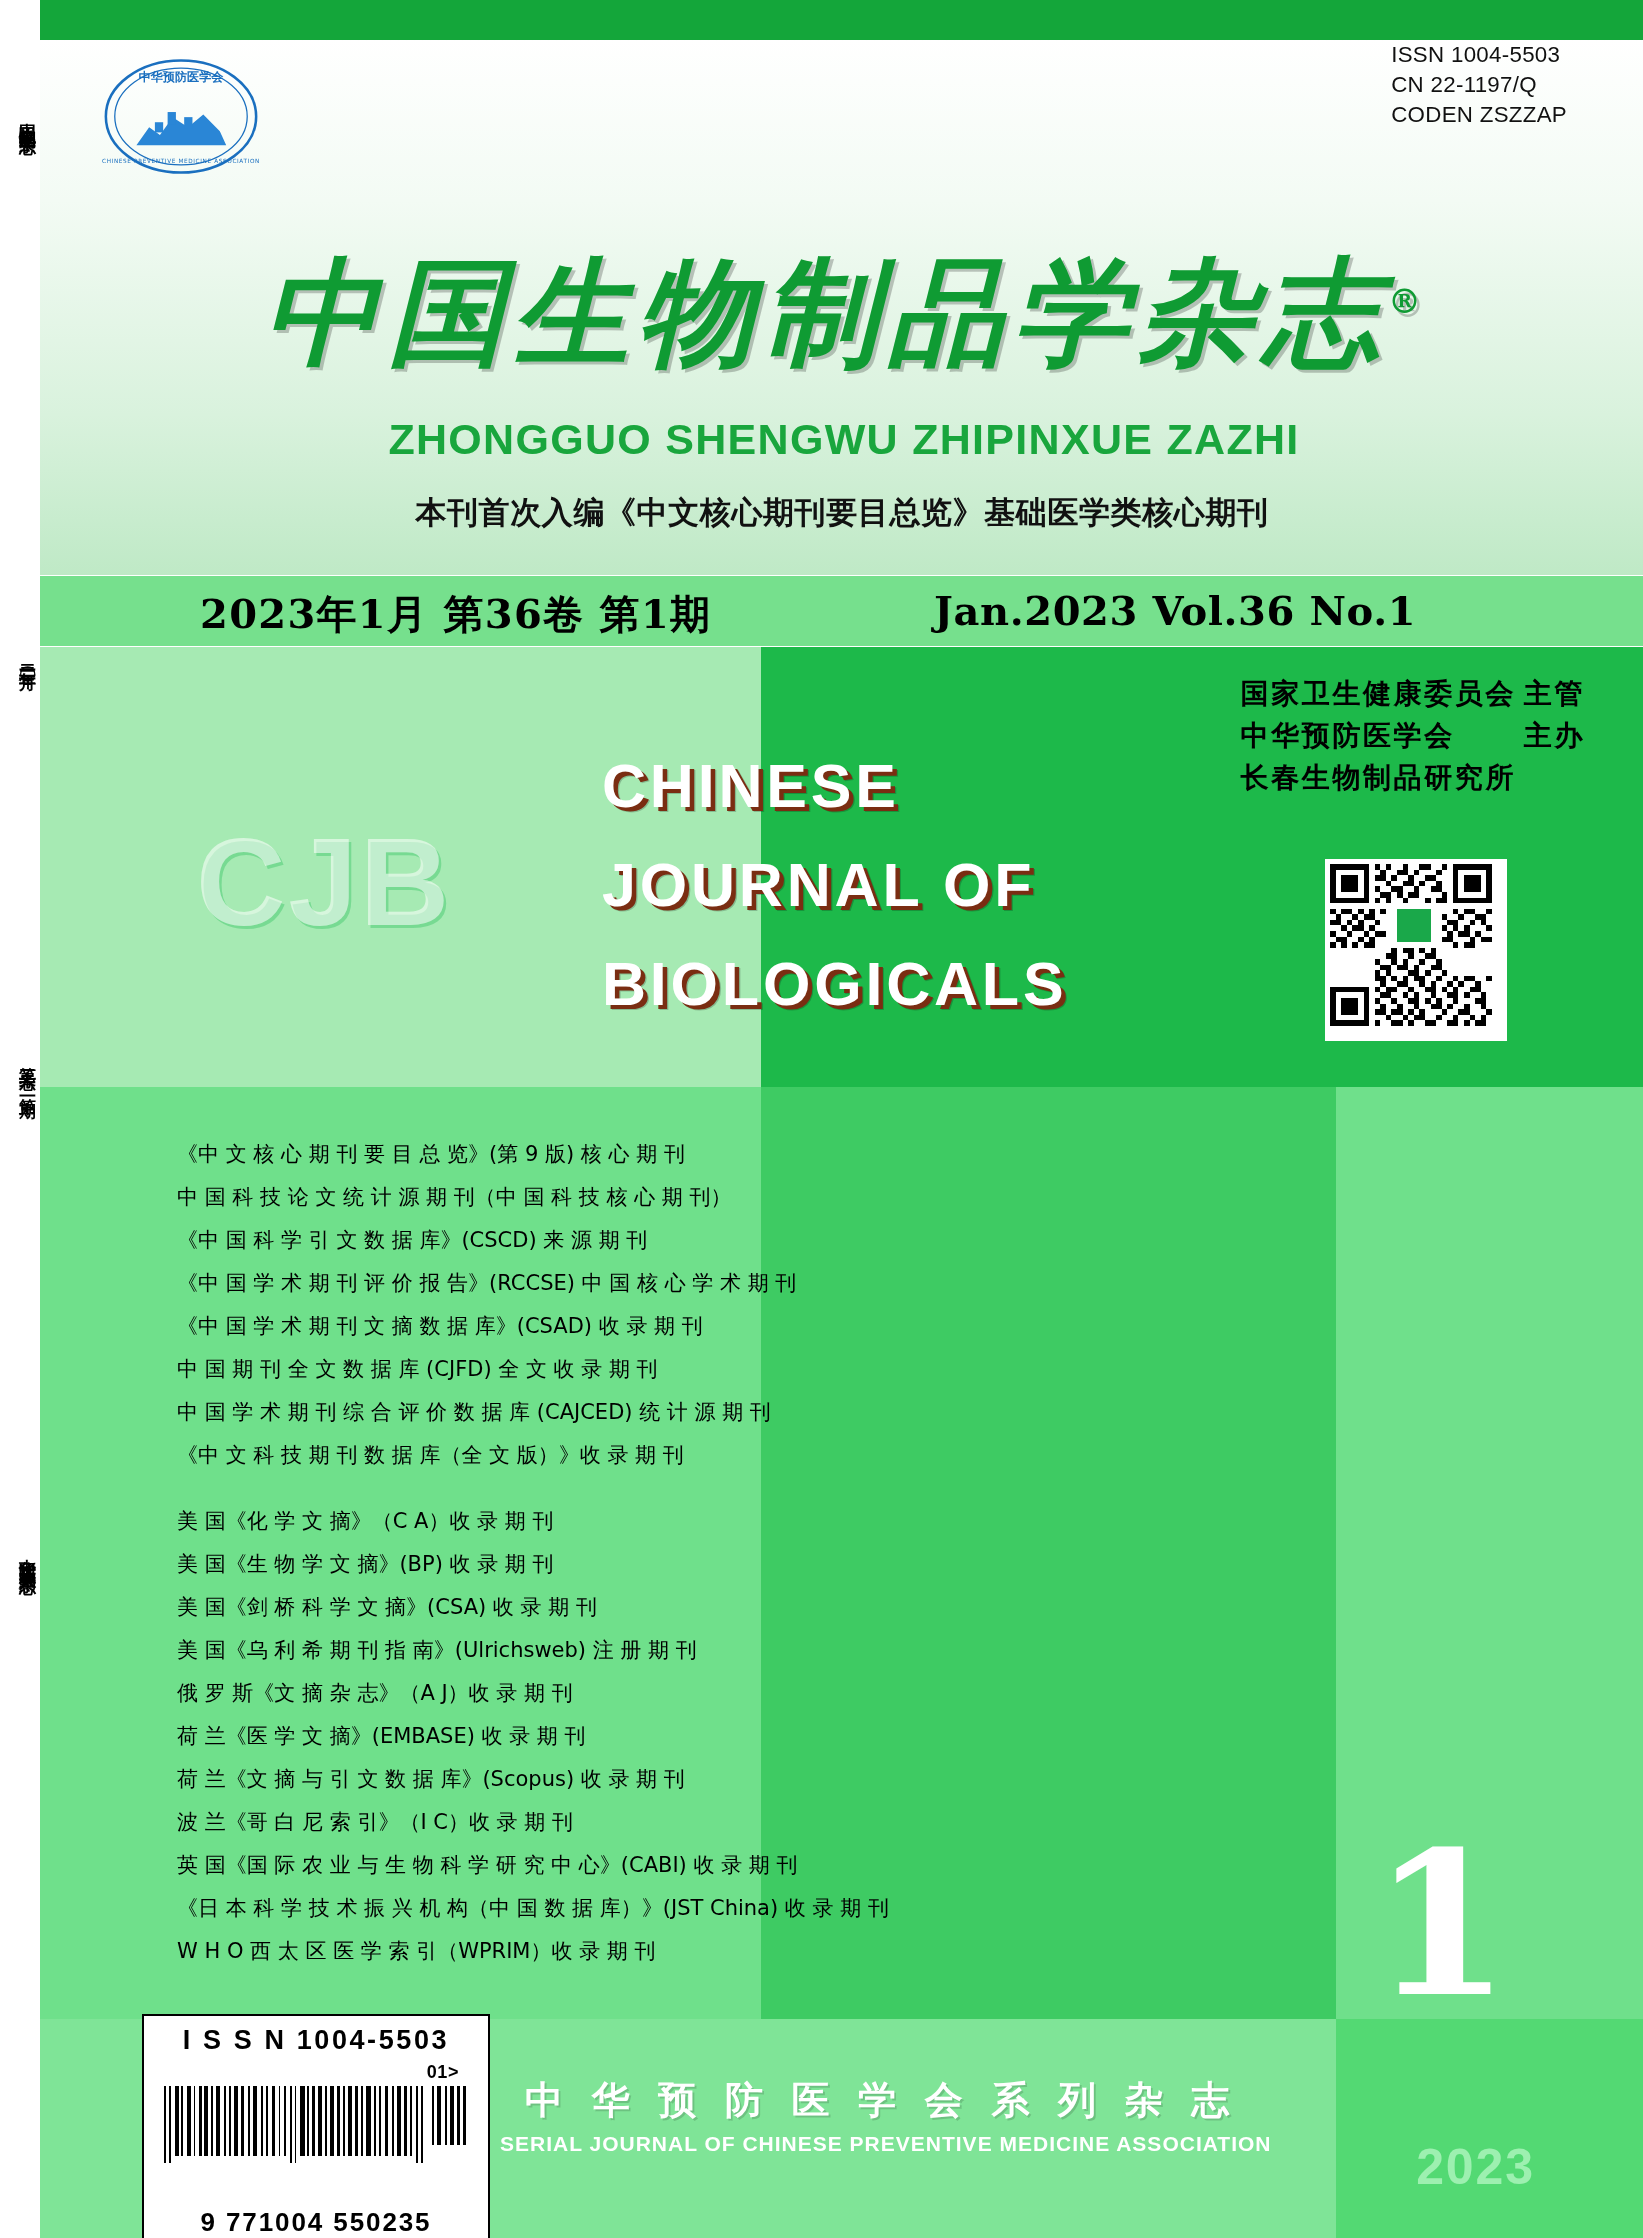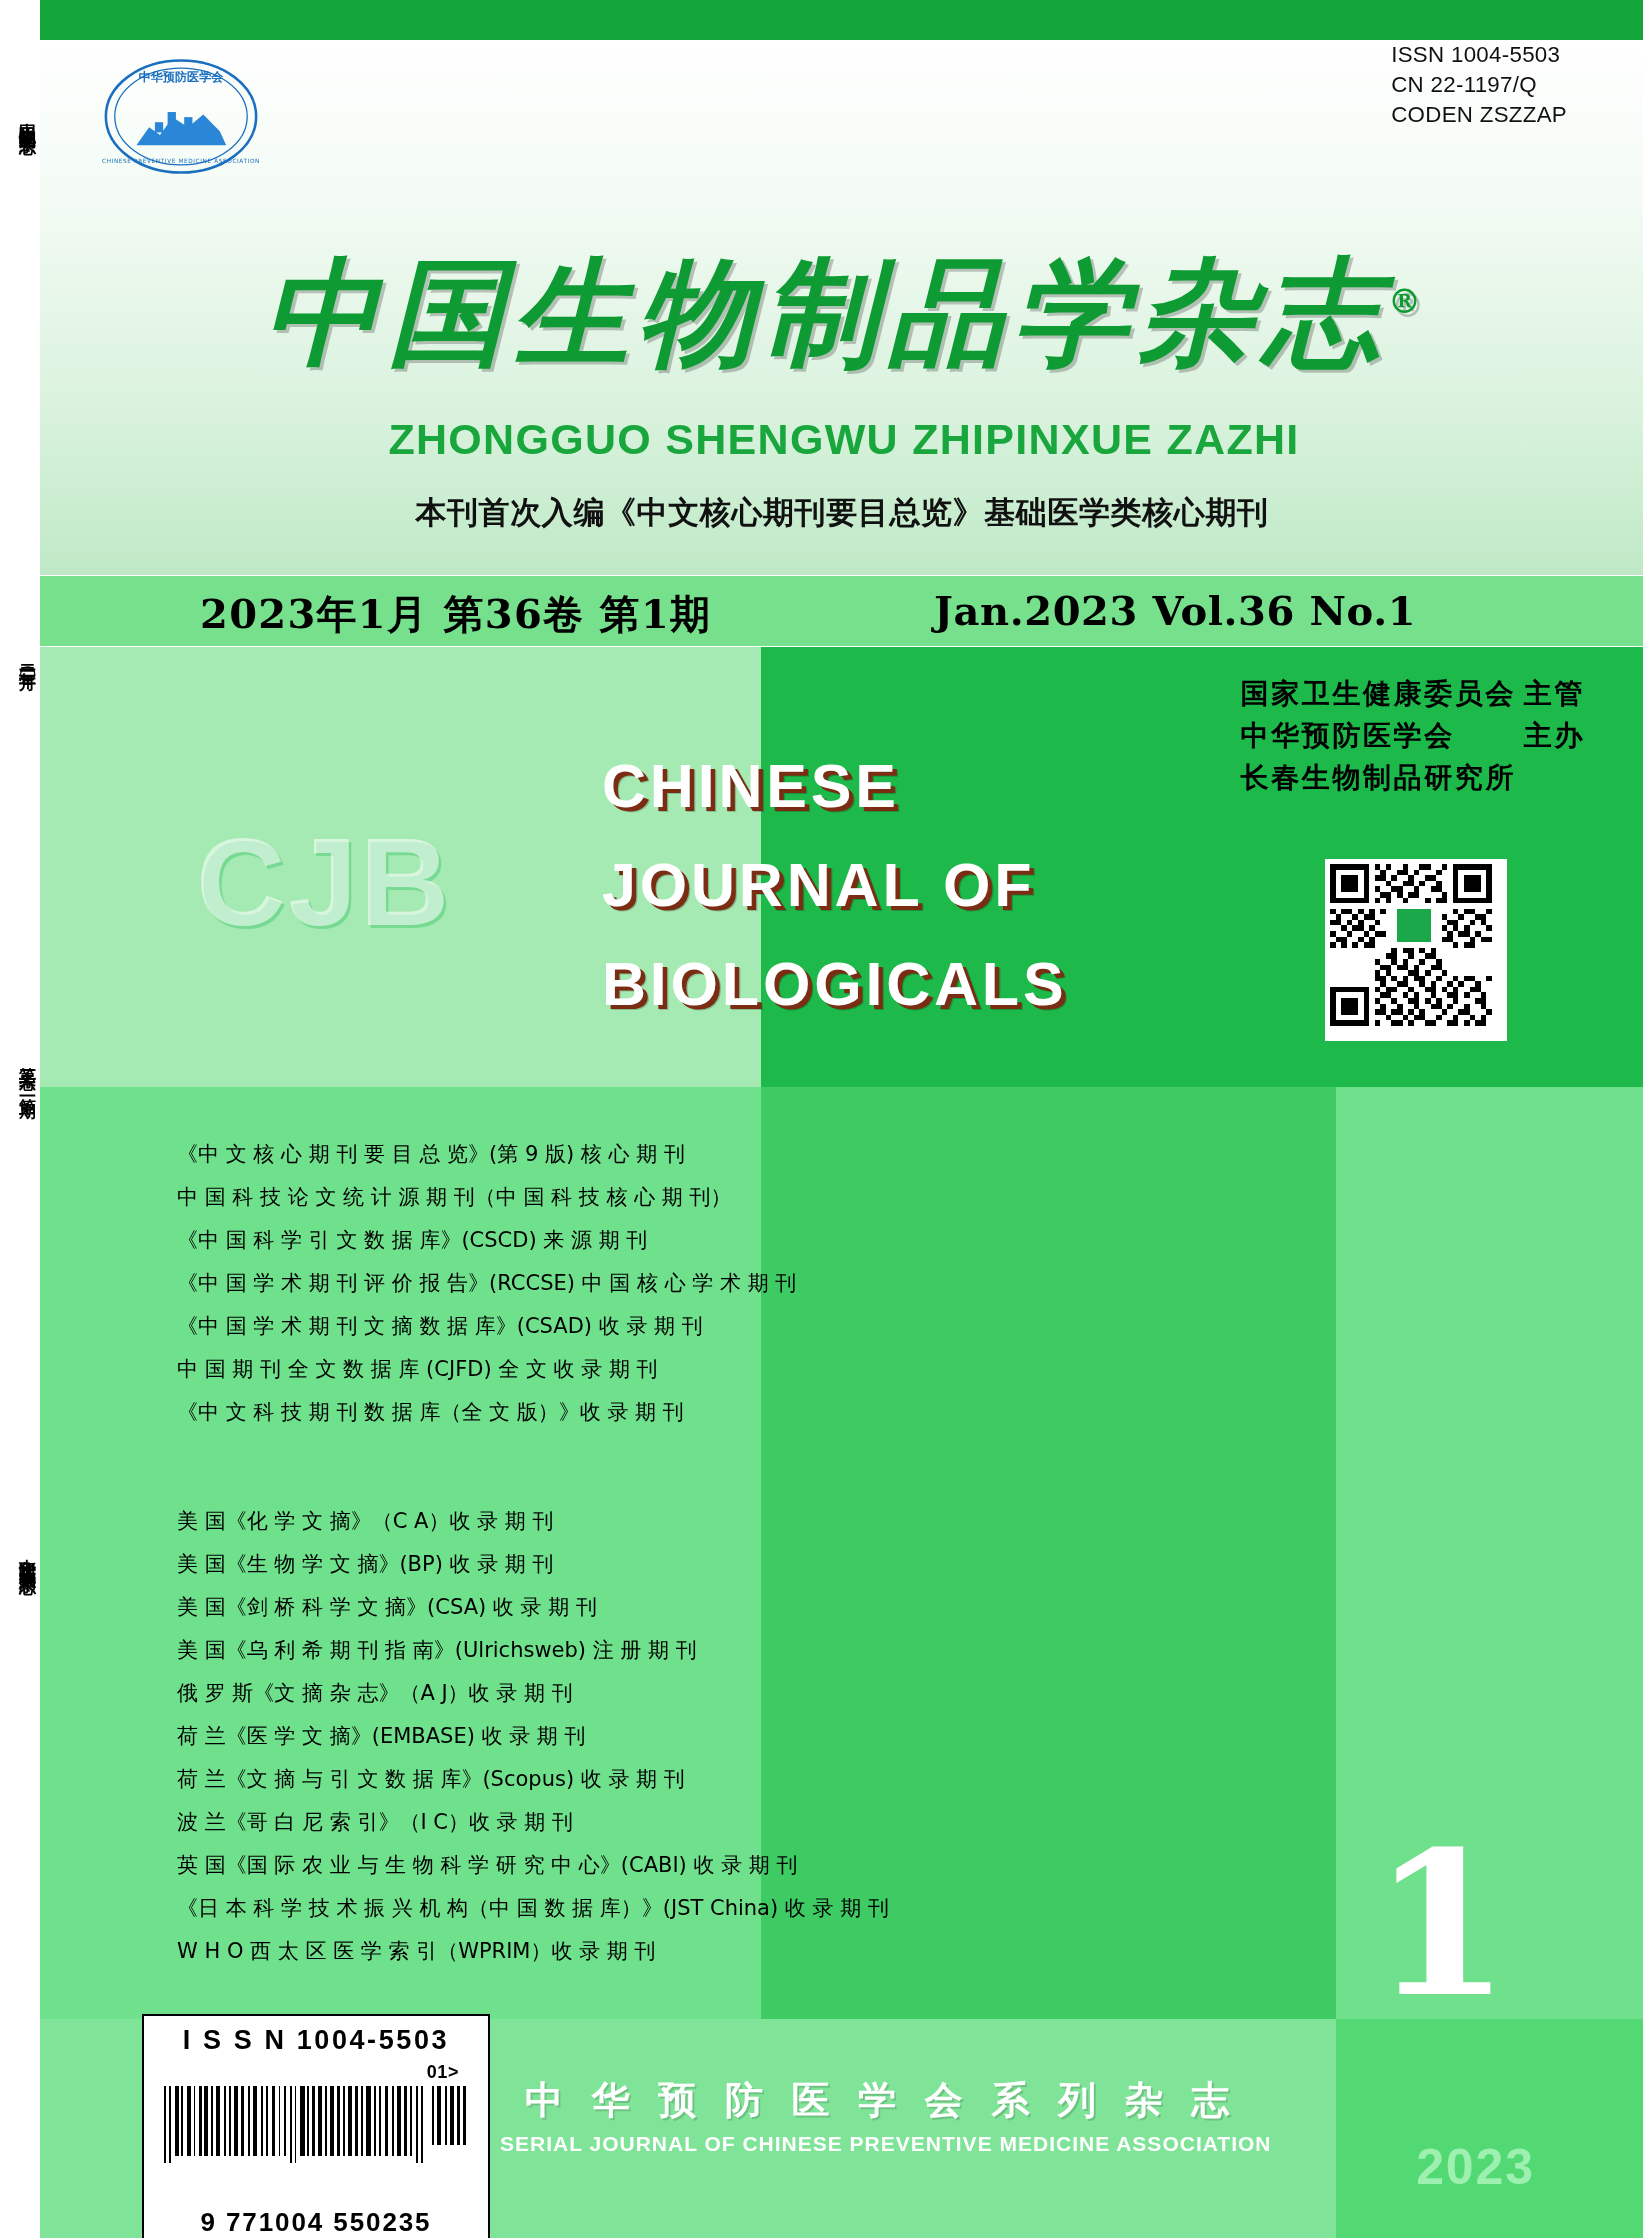--- a/index.html
+++ b/index.html
@@ -624,20 +624,21 @@
       </svg>
     </div>
 
     <div class="index-list group1">
       <div>《中 文 核 心 期 刊 要 目 总 览》(第 9 版) 核 心 期 刊</div>
       <div>中 国 科 技 论 文 统 计 源 期 刊（中 国 科 技 核 心 期 刊）</div>
       <div>《中 国 科 学 引 文 数 据 库》(CSCD) 来 源 期 刊</div>
       <div>《中 国 学 术 期 刊 评 价 报 告》(RCCSE) 中 国 核 心 学 术 期 刊</div>
       <div>《中 国 学 术 期 刊 文 摘 数 据 库》(CSAD) 收 录 期 刊</div>
       <div>中 国 期 刊 全 文 数 据 库 (CJFD) 全 文 收 录 期 刊</div>
+      <div>中 国 学 术 期 刊 综 合 评 价 数 据 库 (CAJCED) 统 计 源 期 刊</div>
       <div>《中 文 科 技 期 刊 数 据 库（全 文 版）》收 录 期 刊</div>
     </div>
 
     <div class="index-list group2">
       <div>美 国《化 学 文 摘》（C A）收 录 期 刊</div>
       <div>美 国《生 物 学 文 摘》(BP) 收 录 期 刊</div>
       <div>美 国《剑 桥 科 学 文 摘》(CSA) 收 录 期 刊</div>
       <div>美 国《乌 利 希 期 刊 指 南》(Ulrichsweb) 注 册 期 刊</div>
       <div>俄 罗 斯《文 摘 杂 志》（A J）收 录 期 刊</div>
       <div>荷 兰《医 学 文 摘》(EMBASE) 收 录 期 刊</div>

